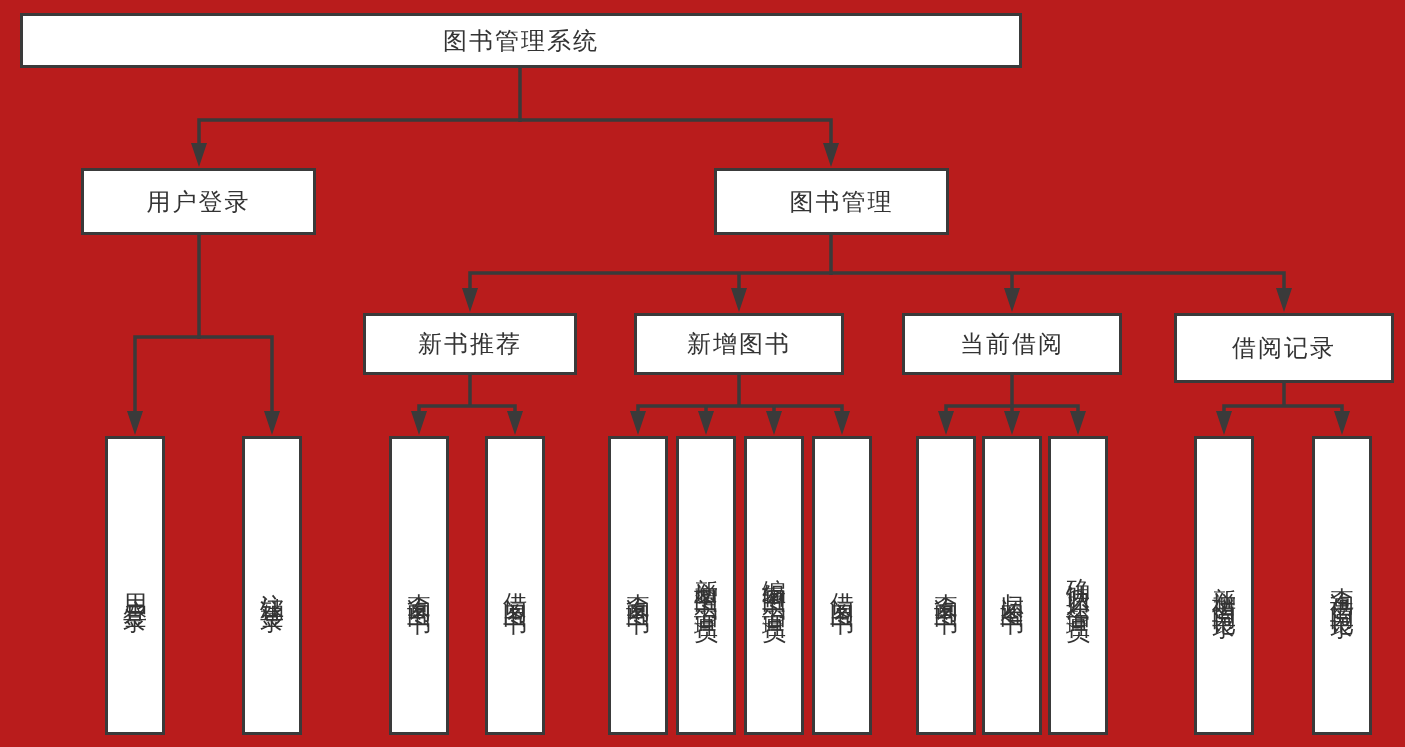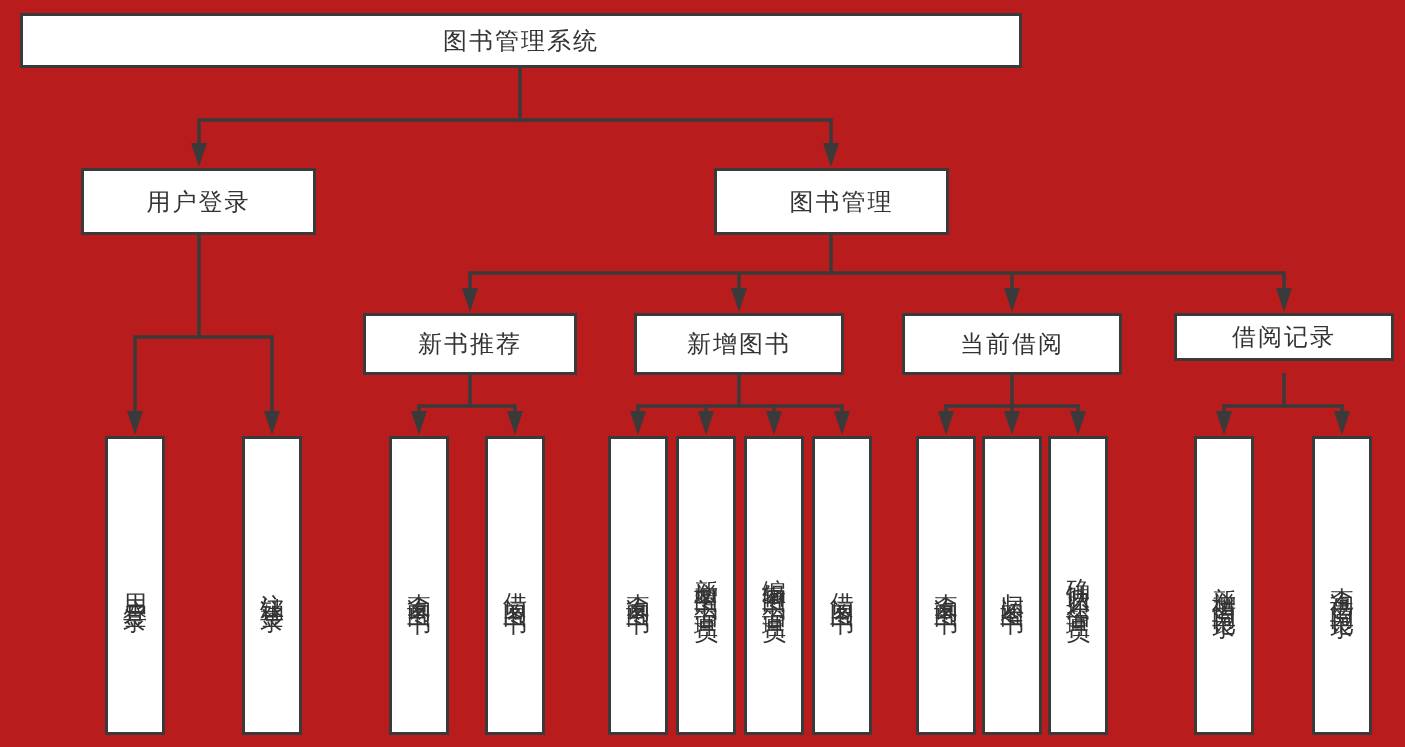--- a/index.html
+++ b/index.html
@@ -42,21 +42,21 @@
     letter-spacing: 6px;
     white-space: normal;
   }
   
   .n-root   { left: 20px;  top: 13px;  width: 1002px; height: 55px; }
   .n-user   { left: 81px;  top: 168px; width: 235px;  height: 67px; }
   .n-mgmt   { left: 714px; top: 168px; width: 235px;  height: 67px; padding-left: 20px; }
   .n-newb   { left: 363px; top: 313px; width: 214px;  height: 62px; }
   .n-bor    { left: 634px; top: 313px; width: 210px;  height: 62px; }
   .n-cur    { left: 902px; top: 313px; width: 220px;  height: 62px; }
-  .n-rec    { left: 1174px;top: 313px; width: 220px;  height: 48px; }
+  .n-rec    { left: 1174px;top: 313px; width: 220px;  height: 70px; }
   .leaf     { top: 436px; width: 60px; height: 299px; }
   .l-u1 { left: 105px; }  .l-u2 { left: 242px; }
   .l-n1 { left: 389px; }  .l-n2 { left: 485px; }
   .l-b1 { left: 608px; }  .l-b2 { left: 676px; }  .l-b3 { left: 744px; }  .l-b4 { left: 812px; }
   .l-c1 { left: 916px; }  .l-c2 { left: 982px; }  .l-c3 { left: 1048px; }
   .l-r1 { left: 1194px; } .l-r2 { left: 1312px; }
   .watermark {
     position: absolute;
     left: 1186px;
     top: 715px;

